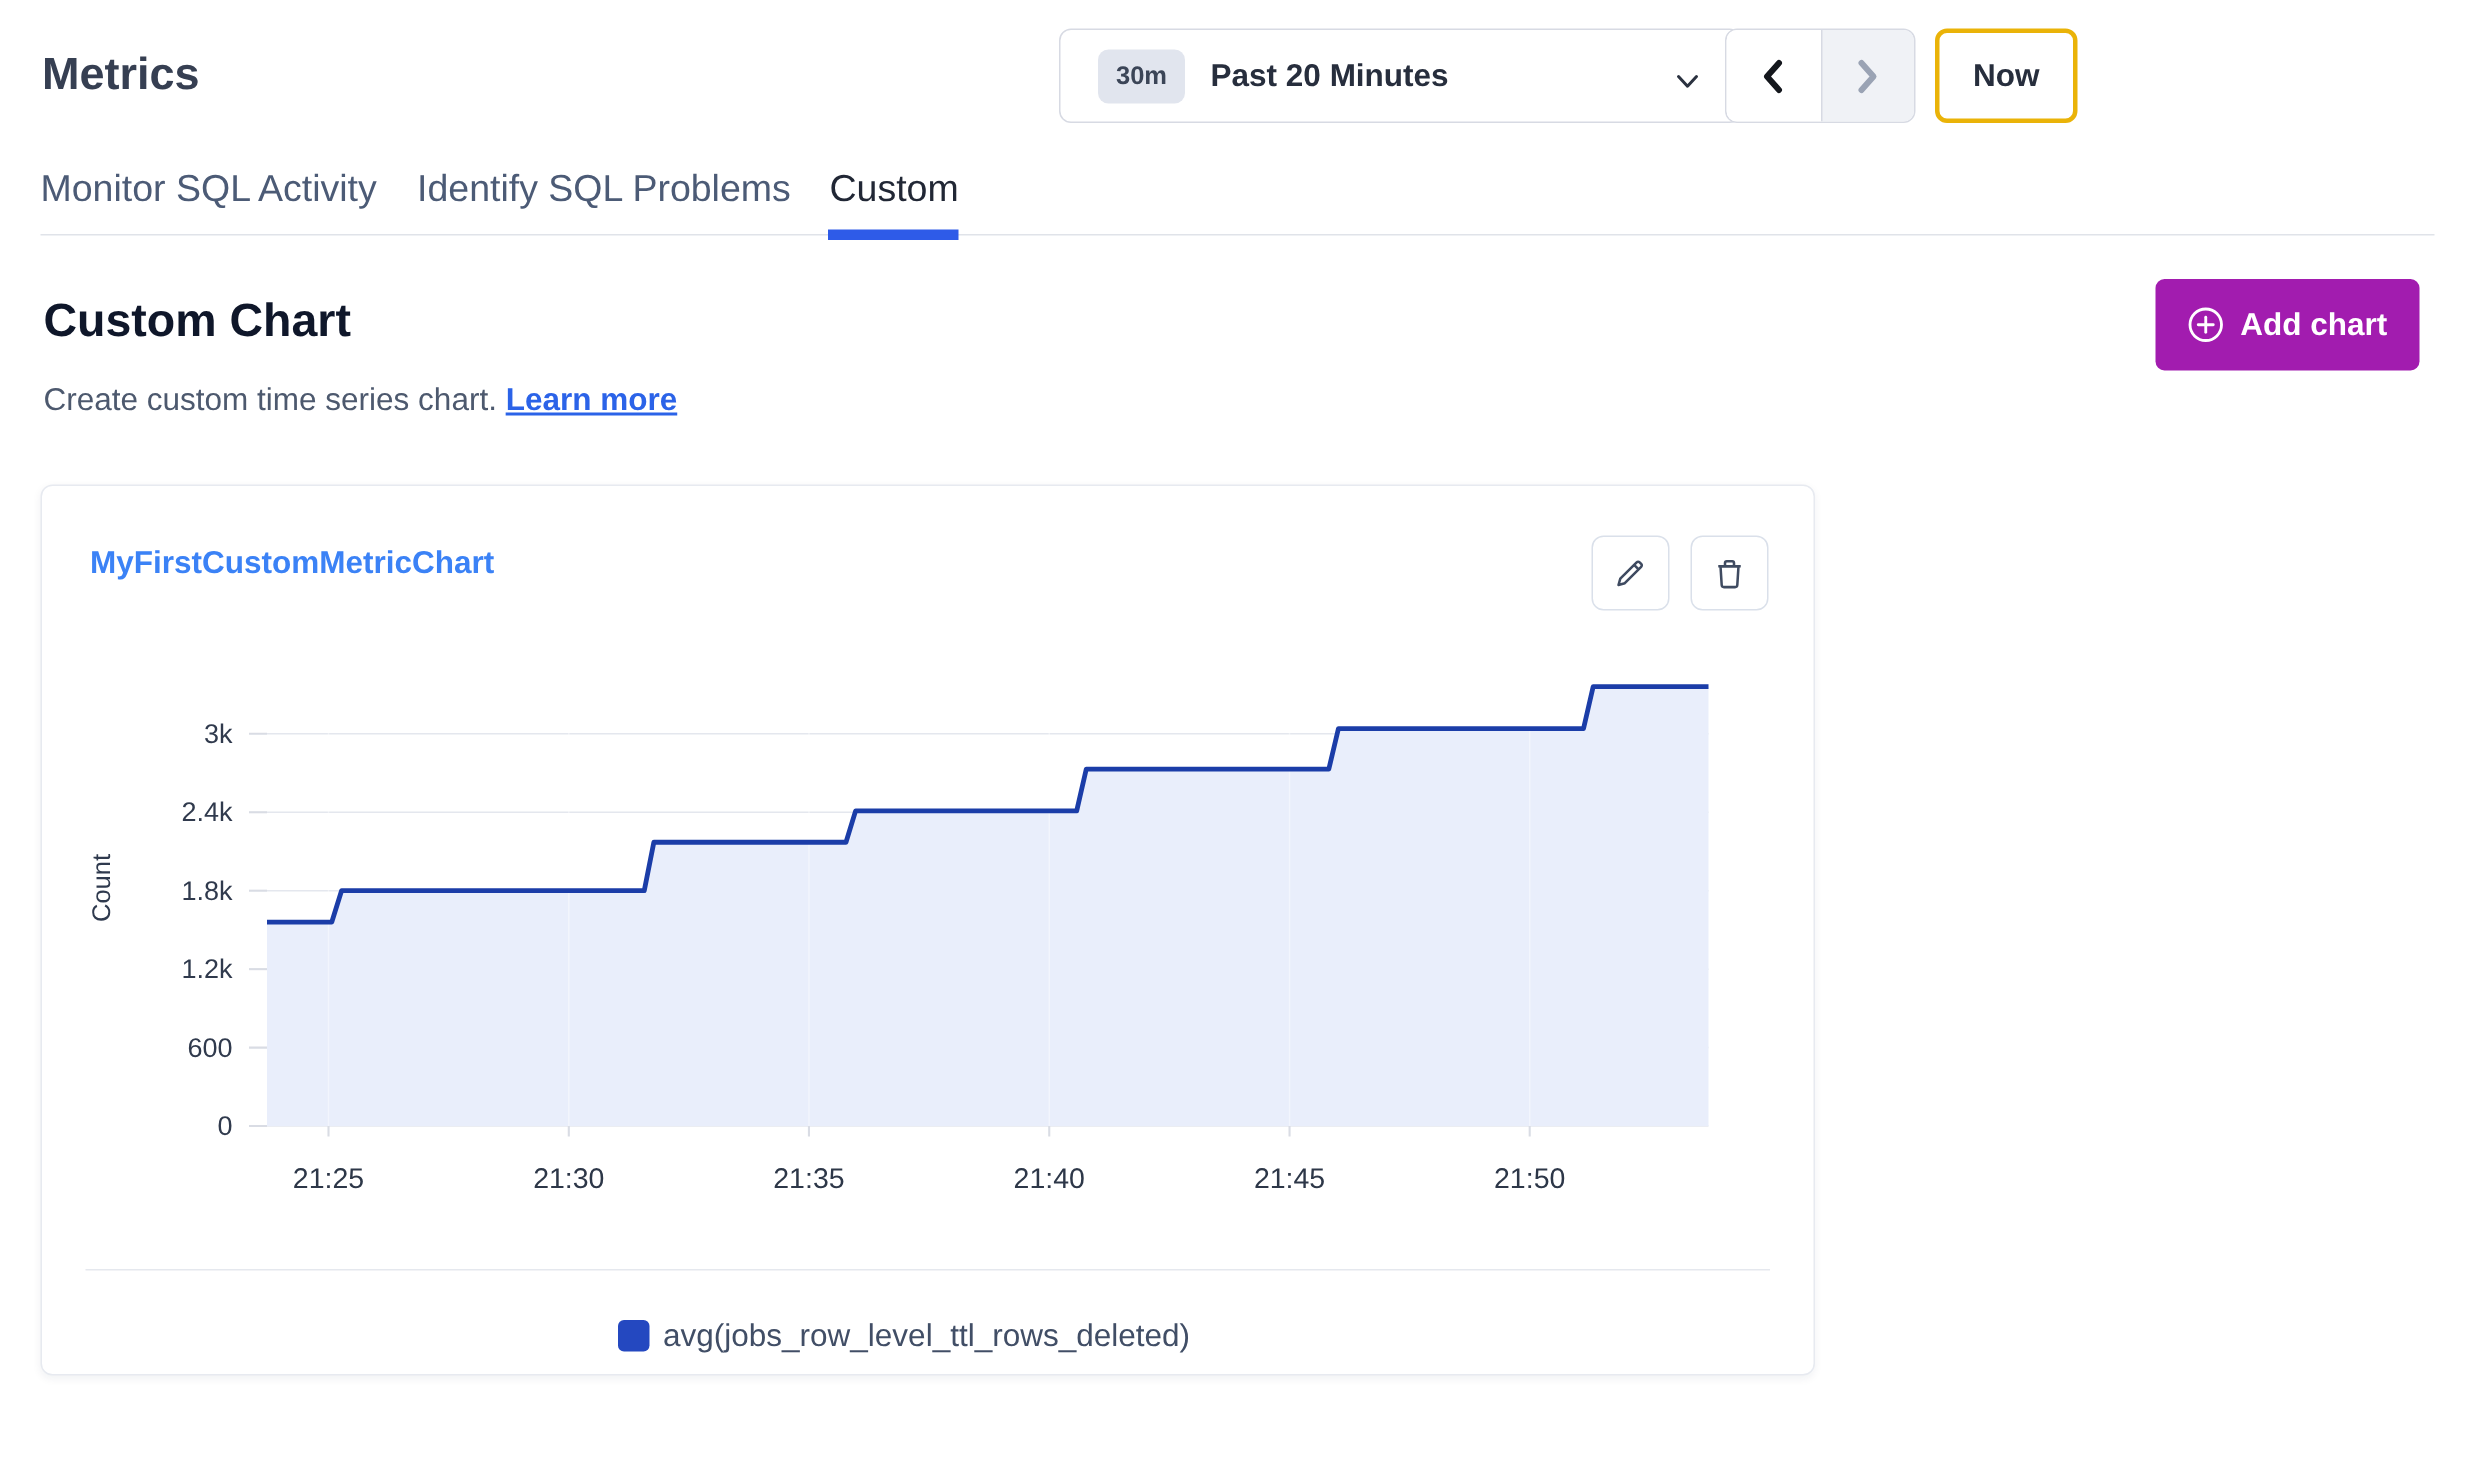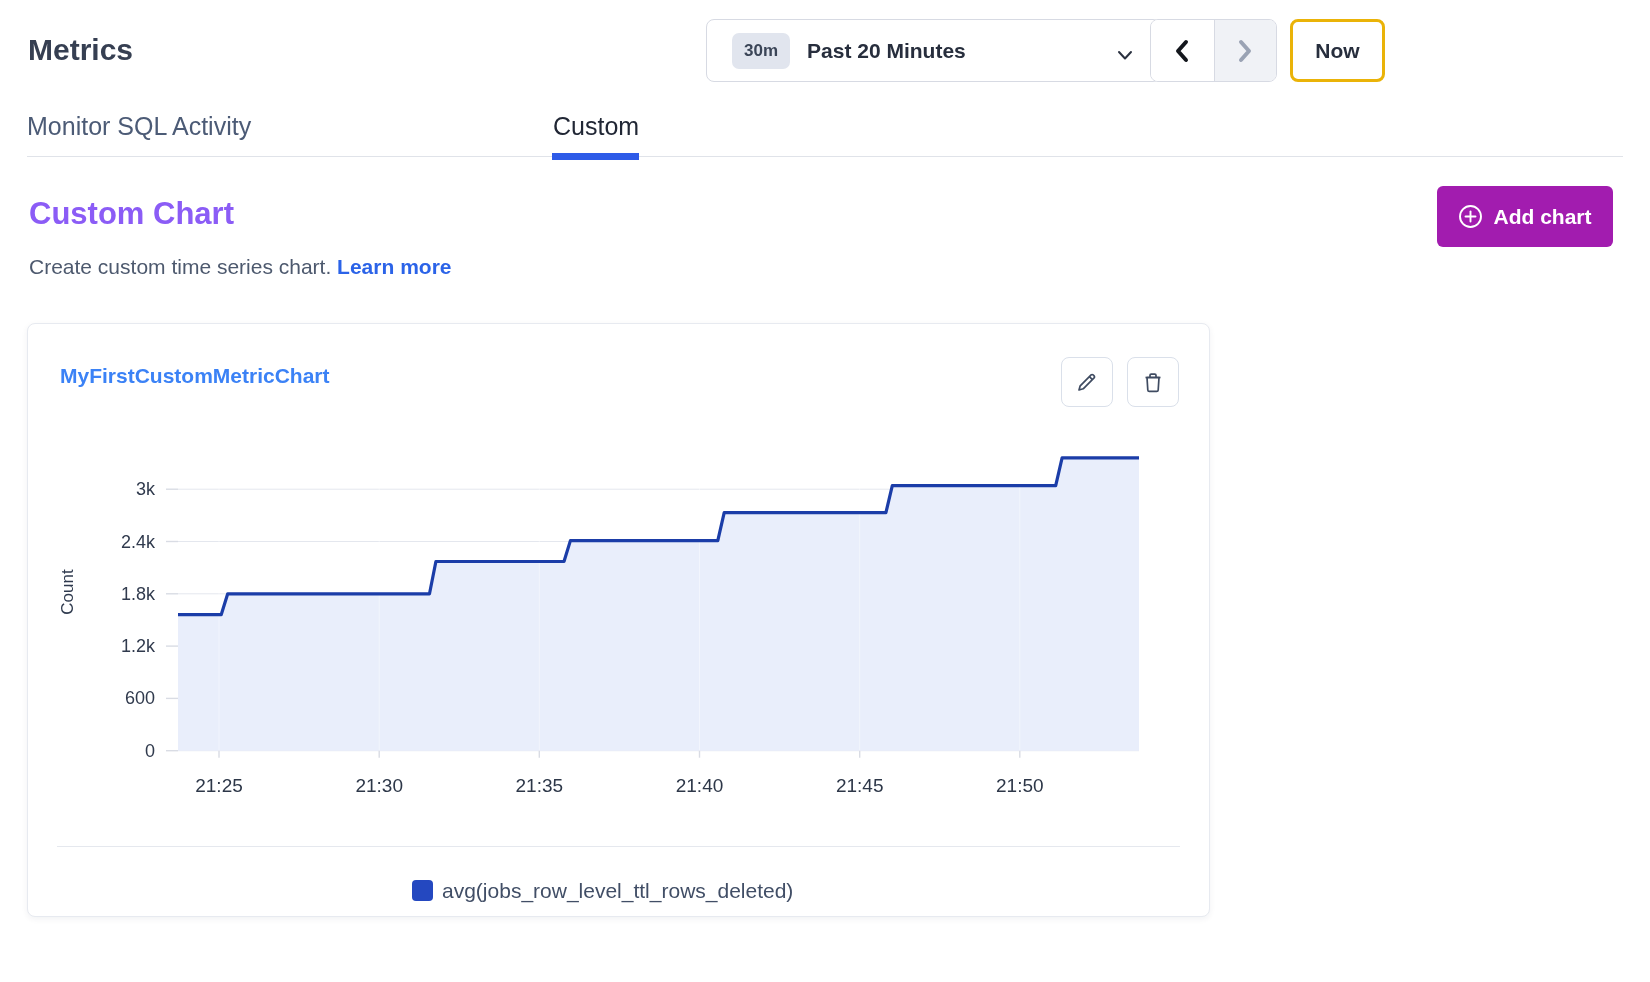--- a/index.html
+++ b/index.html
@@ -26,23 +26,23 @@
   .now-button { left:1290px; top:19px; width:95px; height:63px; background:#fff;
     border:3px solid #eab308; border-radius:8px; display:flex; align-items:center; justify-content:center;
     font-size:21px; font-weight:700; color:#272e3d; cursor:pointer; }
 
   .tab { top:112px; font-size:25px; color:#4c5b76; cursor:pointer; }
   .tab.active { color:#212735; }
   .tab-m { left:27px; } .tab-i { left:278px; } .tab-c { left:553px; }
   .tabs-divider { left:27px; top:156px; width:1596px; height:1px; background:#e0e3e9; }
   .tab-underline { left:552px; top:153px; width:87px; height:7px; background:#2e5be8; }
 
-  .section-title { left:29px; top:196px; font-size:31px; font-weight:700; color:#8b5cf6; }
+  .section-title { left:29px; top:196px; font-size:31px; font-weight:700; color:#0f172a; }
   .section-sub { left:29px; top:255px; font-size:21px; color:#4d596e; }
-  .learn-more { color:#2b63e8; font-weight:700; cursor:pointer; }
+  .learn-more { color:#2b63e8; font-weight:700; cursor:pointer;text-decoration:underline; }
 
   .add-chart { left:1437px; top:186px; width:176px; height:61px; border-radius:6px;
     display:flex; align-items:center; justify-content:center; gap:10px; color:#fff;
     font-size:21px; font-weight:700; cursor:pointer; background:#5b46e0; border:none;
     font-family:"Liberation Sans", sans-serif; }
 
   .card { left:27px; top:323px; width:1183px; height:594px; background:#fff;
     border:1px solid #e7eaf0; border-radius:8px; box-shadow:0 2px 6px rgba(20,30,60,.06); }
   .card-title { left:60px; top:364px; font-size:21px; font-weight:700; color:#3b82f6; }
   .icon-btn { top:357px; width:52px; height:50px; background:#fff; border:1px solid #dae0ea;
@@ -85,20 +85,21 @@
         <svg width="20" height="26" viewBox="0 0 20 26">
             <polyline points="6,4 14,13 6,22" fill="none" stroke="#9aa3b4" stroke-width="4" stroke-linecap="round" stroke-linejoin="round"></polyline>
           </svg>
       </span>
     </div>
   </div>
 
   <div class="abs now-button">Now</div>
 
   <span class="abs tab tab-m">Monitor SQL Activity</span>
+  <span class="abs tab tab-i">Identify SQL Problems</span>
   <span class="abs tab tab-c active">Custom</span>
   <div class="abs tabs-divider"></div>
   <div class="abs tab-underline"></div>
 
   <h2 class="abs section-title">Custom Chart</h2>
   <div class="abs section-sub"><span>Create custom time series chart.</span> <a class="learn-more">Learn more</a></div>
 
   <button class="abs add-chart" style="background: #a21caf;">
     <span style="display:flex;">
       <svg width="25" height="25" viewBox="0 0 25 25">

